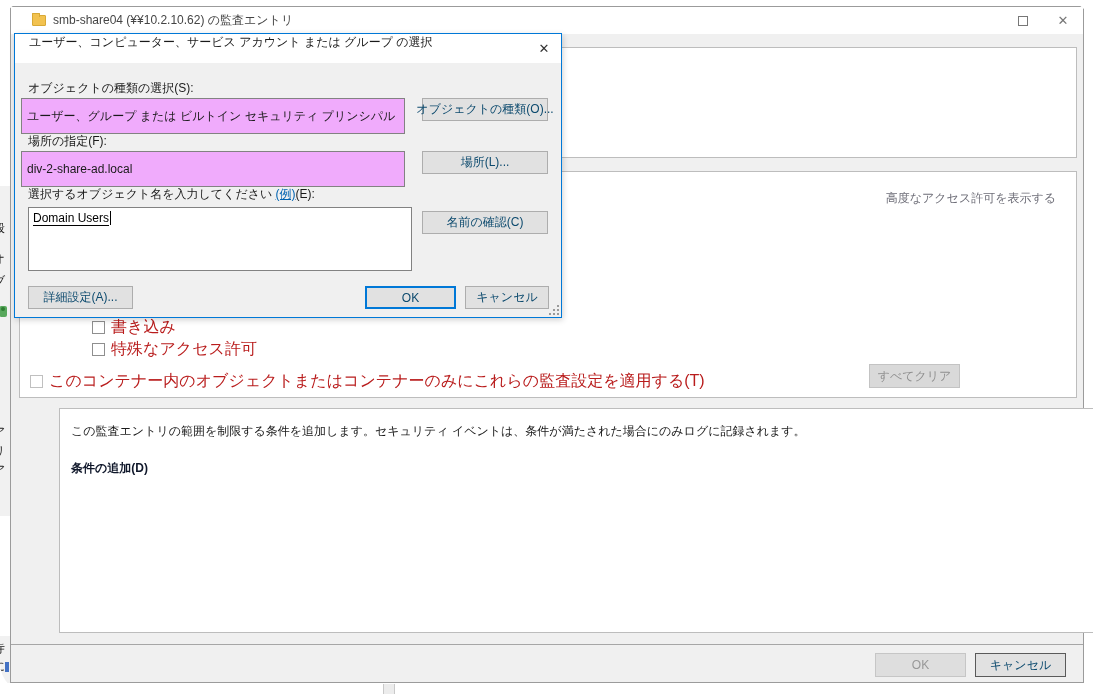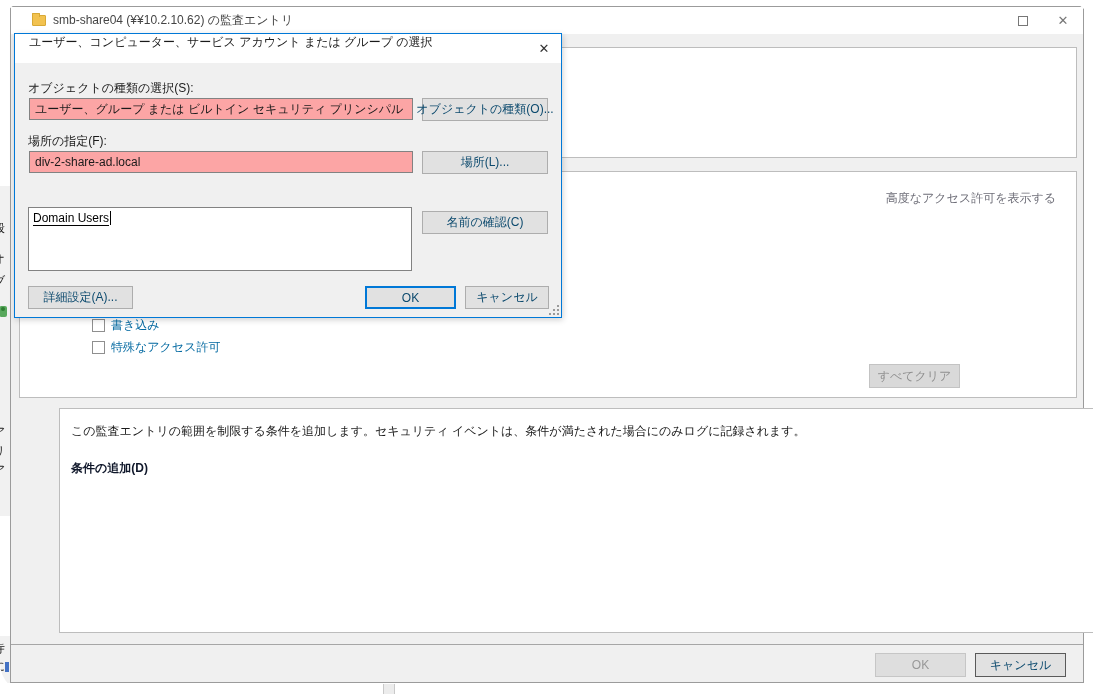--- a/index.html
+++ b/index.html
@@ -31,41 +31,41 @@
 
   .panel { position:absolute; background:#ffffff; border:1px solid #bdbdbd; }
   .panel-1 { left:8px; top:40px; width:1058px; height:111px; }
   .panel-2 { left:8px; top:164px; width:1058px; height:227px; }
   .panel-3 { left:8px; top:401px; width:1058px; height:225px;margin-left:40px; }
 
   .adv-link { position:absolute; top:18px; right:20px; color:#6e6e78; font-size:12px; }
   .cb-row { position:absolute; display:flex; align-items:center; }
   .checkbox { width:13px; height:13px; background:#fff; border:1px solid #8f8f8f; flex:none; margin-right:6px; }
   .checkbox.light { border-color:#c0c0c0; }
-  .cb-label { font-size:12px; color:#0369a1; white-space:nowrap; }
+  .cb-label { font-size:16px; color:#b91c1c; white-space:nowrap; }
 
   .btn { display:flex; align-items:center; justify-content:center; background:#e1e1e1; border:1px solid #adadad; font-size:12px; color:#0c4a6e; white-space:nowrap; }
   .btn-disabled { background:#dedede; border:1px solid #c6c6c6; color:#989898; }
   .clear-all { position:absolute; right:116px; top:192px; width:91px; height:24px; }
   .clear-all { background:#d9d9d9; border:1px solid #c3c3c3; color:#8f8f8f; }
 
   .cond-text { position:absolute; left:11px; top:14px; width:1010px; color:#1a1a1a; font-size:12px; }
   .add-cond { position:absolute; left:11px; top:51px; color:#0f172a; font-size:12px;font-weight:bold; }
 
   .footer-sep { position:absolute; left:0; right:0; top:637px; height:1px; background:#a6a6a6; }
   .footer-ok { position:absolute; left:864px; top:646px; width:91px; height:24px; }
   .footer-cancel { position:absolute; left:964px; top:646px; width:91px; height:24px; border:1px solid #5a5a5a; }
 
   
   .select-dialog { position:absolute; left:14px; top:33px; width:548px; height:285px; background:#f0f0f0; border:1px solid #0078d7; box-shadow:1px 2px 6px rgba(0,0,0,0.18); z-index:10; }
   .sd-titlebar { position:absolute; left:0; top:0; right:0; height:29px; background:#ffffff; display:flex; align-items:flex-start; }
   .sd-title { margin-left:14px; font-size:12px; color:#1a1a1a; white-space:nowrap; }
   .sd-close { margin-left:auto; width:34px; height:100%; display:flex; align-items:center; justify-content:center; color:#333; font-size:13px; }
   .sd-label { position:absolute; left:13px; font-size:12px; color:#1a1a1a; white-space:nowrap; }
-  .sd-field { position:absolute; left:14px; width:384px; height:22px; background:#fca5a5; border:1px solid #828282; display:flex; align-items:center; padding-left:5px; font-size:12px; color:#1a1a1a; white-space:nowrap; overflow:hidden; }
+  .sd-field { position:absolute; left:6px; width:384px; height:36px; background:#f0abfc; border:1px solid #828282; display:flex; align-items:center; padding-left:5px; font-size:12px; color:#1a1a1a; white-space:nowrap; overflow:hidden; }
   .sd-btn { position:absolute; left:407px; width:126px; height:23px; }
   .sd-textarea { position:absolute; left:13px; top:173px; width:384px; height:64px; background:#ffffff; border:1px solid #828282; padding:3px 0 0 4px; font-size:12px; }
   .typed-text { display:inline-block; border-bottom:1px solid #000; line-height:14px; position:relative; }
   .typed-text::after { content:""; position:absolute; right:-2px; top:0; width:1px; height:14px; background:#000; }
   .link-blue { color:#0063b1; text-decoration:underline; }
   .sd-adv { position:absolute; left:13px; top:252px; width:105px; height:23px; }
   .sd-ok { position:absolute; left:350px; top:252px; width:91px; height:23px; border:2px solid #0078d7; }
   .sd-cancel { position:absolute; left:450px; top:252px; width:84px; height:23px; }
   .grip { position:absolute; right:2px; bottom:2px; width:10px; height:10px; }
   .grip i { position:absolute; width:2px; height:2px; background:#9a9a9a; }
@@ -114,20 +114,24 @@
       <div class="adv-link">高度なアクセス許可を表示する</div>
 
       <div class="cb-row" style="left:72px; top:145px;">
         <span class="checkbox"></span>
         <span class="cb-label">書き込み</span>
       </div>
       <div class="cb-row" style="left:72px; top:167px;">
         <span class="checkbox"></span>
         <span class="cb-label">特殊なアクセス許可</span>
       </div>
+      <div class="cb-row" style="left:10px; top:199px;">
+        <span class="checkbox light"></span>
+        <span class="cb-label">このコンテナー内のオブジェクトまたはコンテナーのみにこれらの監査設定を適用する(T)</span>
+      </div>
 
       <div class="btn clear-all">すべてクリア</div>
     </div>
 
     <div class="panel panel-3">
       <div class="cond-text">この監査エントリの範囲を制限する条件を追加します。セキュリティ イベントは、条件が満たされた場合にのみログに記録されます。</div>
       <div class="add-cond">条件の追加(D)</div>
     </div>
 
     <div class="footer-sep"></div>
@@ -149,20 +153,23 @@
         <span>ユーザー、グループ または ビルトイン セキュリティ プリンシパル</span>
       </div>
     <div class="btn sd-btn" style="top:64px">オブジェクトの種類(O)...</div>
 
     <div class="sd-label" style="top:99px">場所の指定(F):</div>
     <div class="sd-field" style="top:117px">
         <span>div-2-share-ad.local</span>
       </div>
     <div class="btn sd-btn" style="top:117px">場所(L)...</div>
 
+    <div class="sd-label" style="top:152px">
+      <span>選択するオブジェクト名を入力してください </span><span class="link-blue">(例)</span><span>(E):</span>
+    </div>
 
     <div class="sd-textarea">
       <span class="typed-text">Domain Users</span>
     </div>
     <div class="btn sd-btn" style="top:177px">名前の確認(C)</div>
 
     <div class="btn sd-adv">詳細設定(A)...</div>
     <div class="btn sd-ok">OK</div>
     <div class="btn sd-cancel">キャンセル</div>
 

